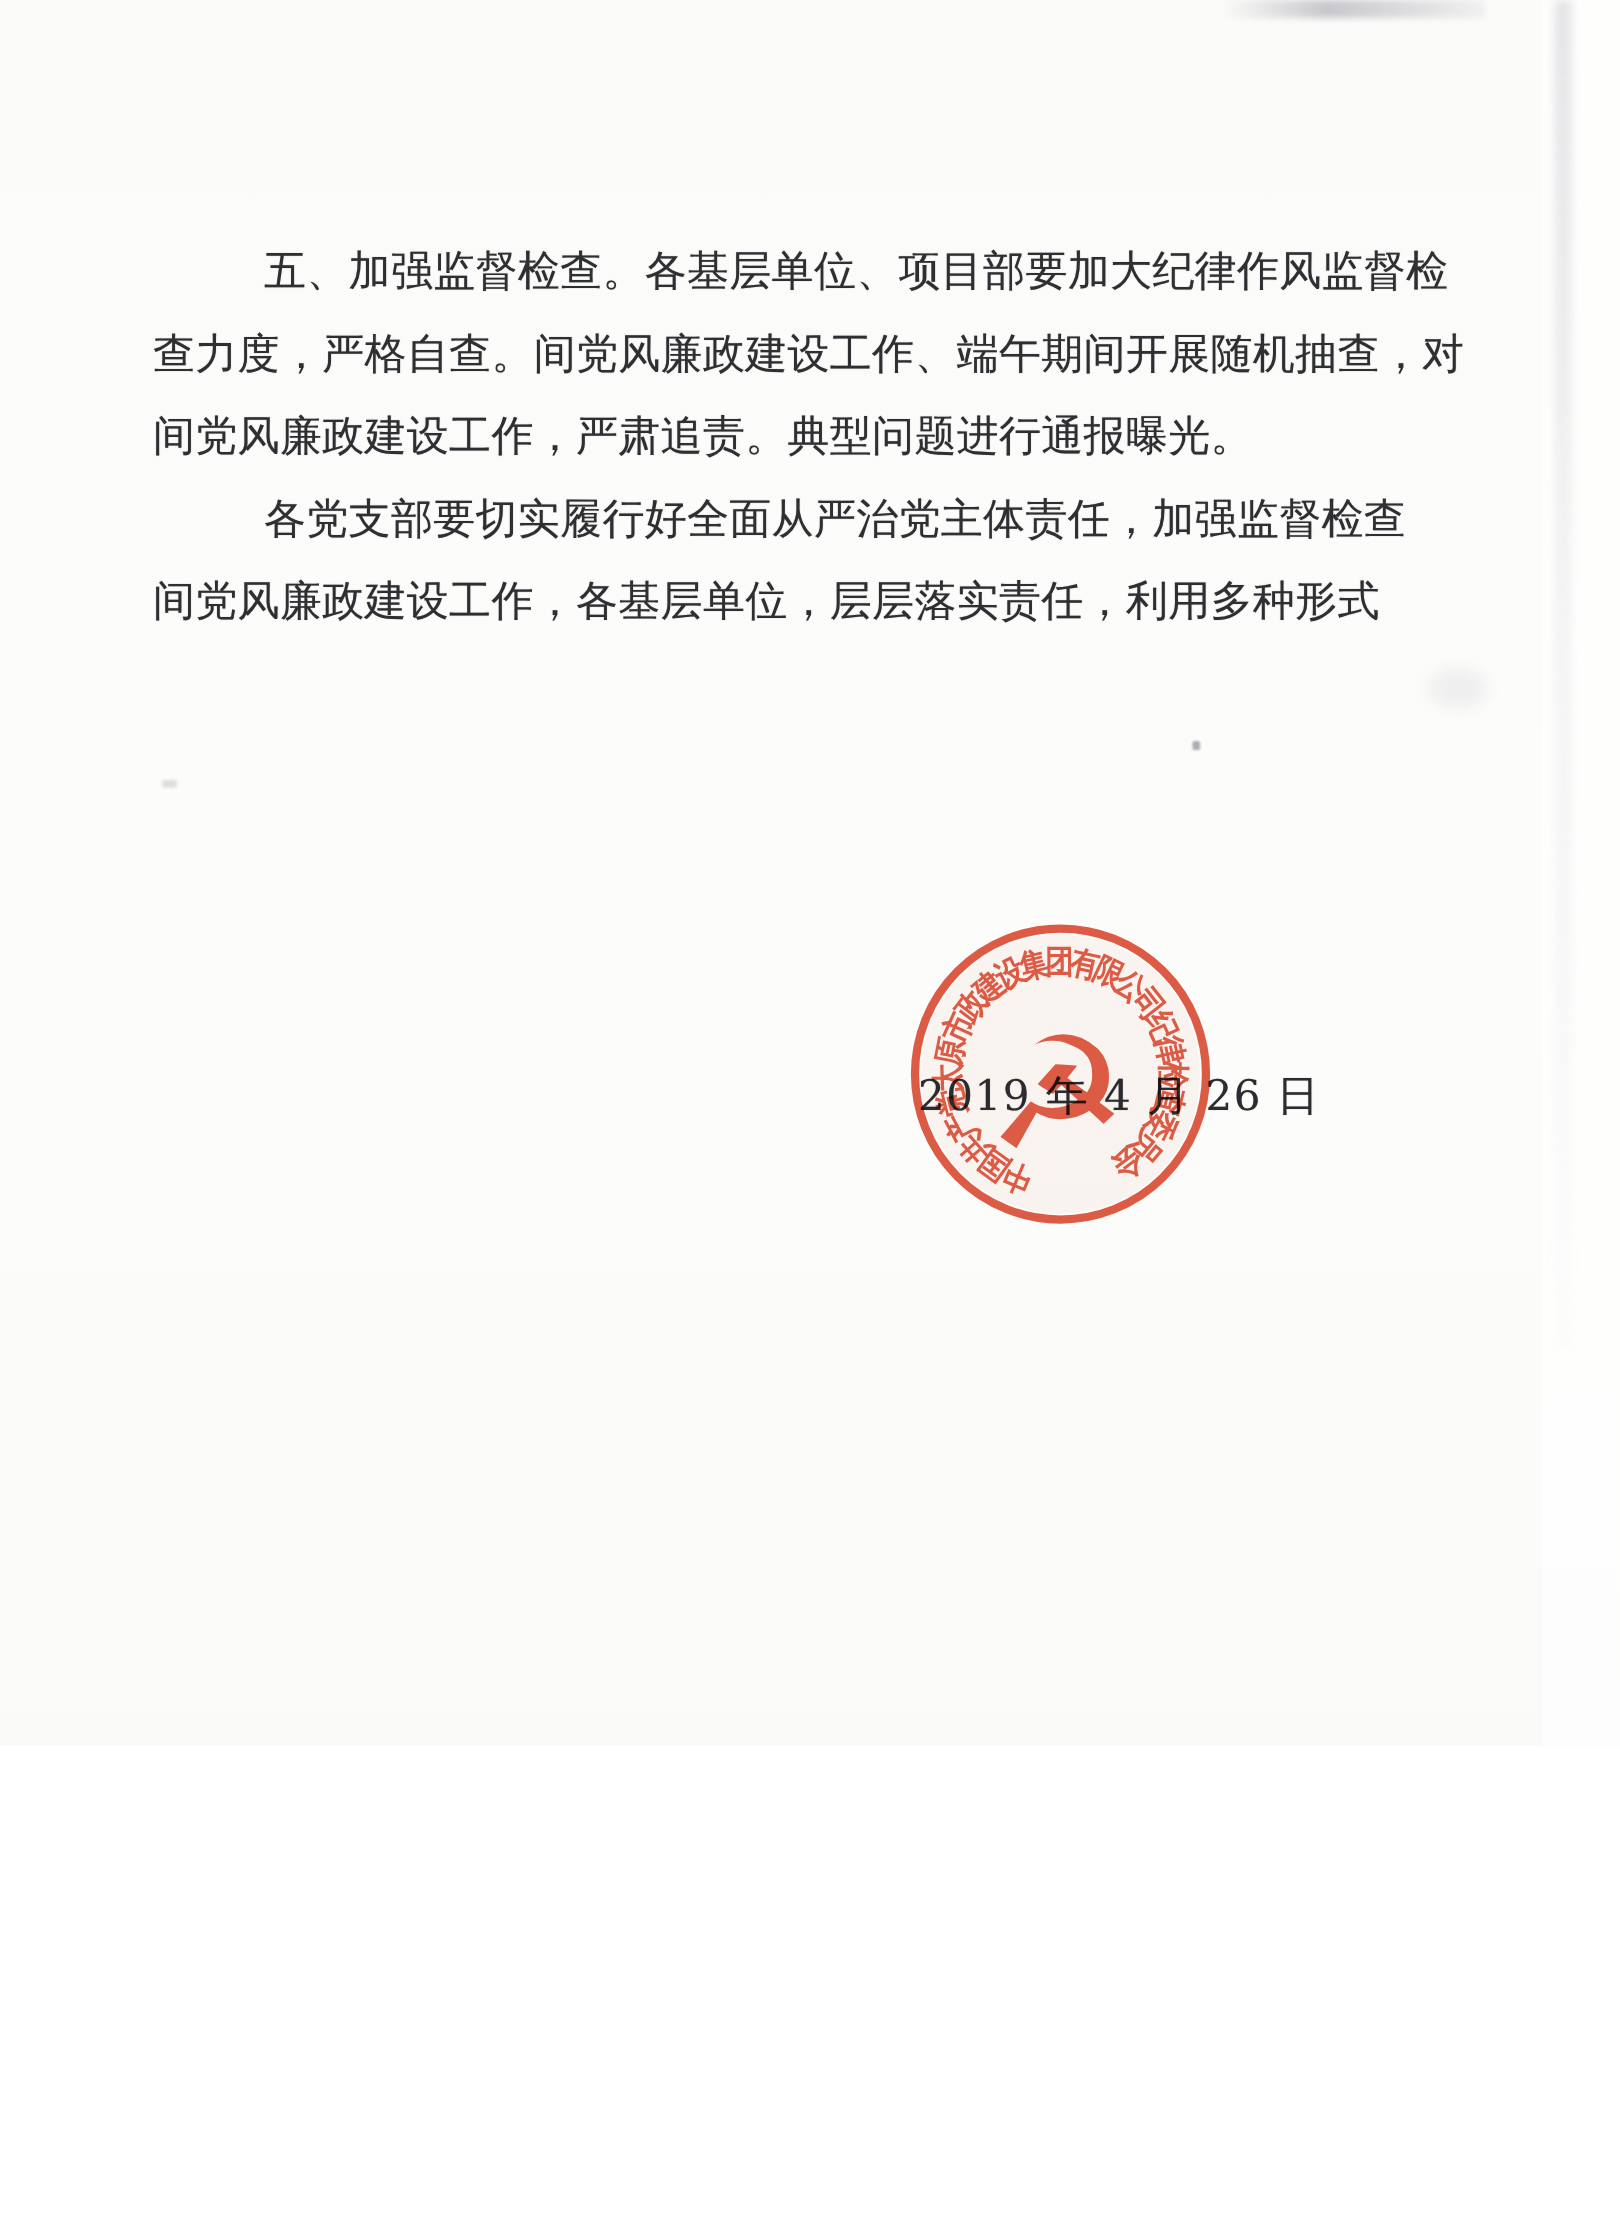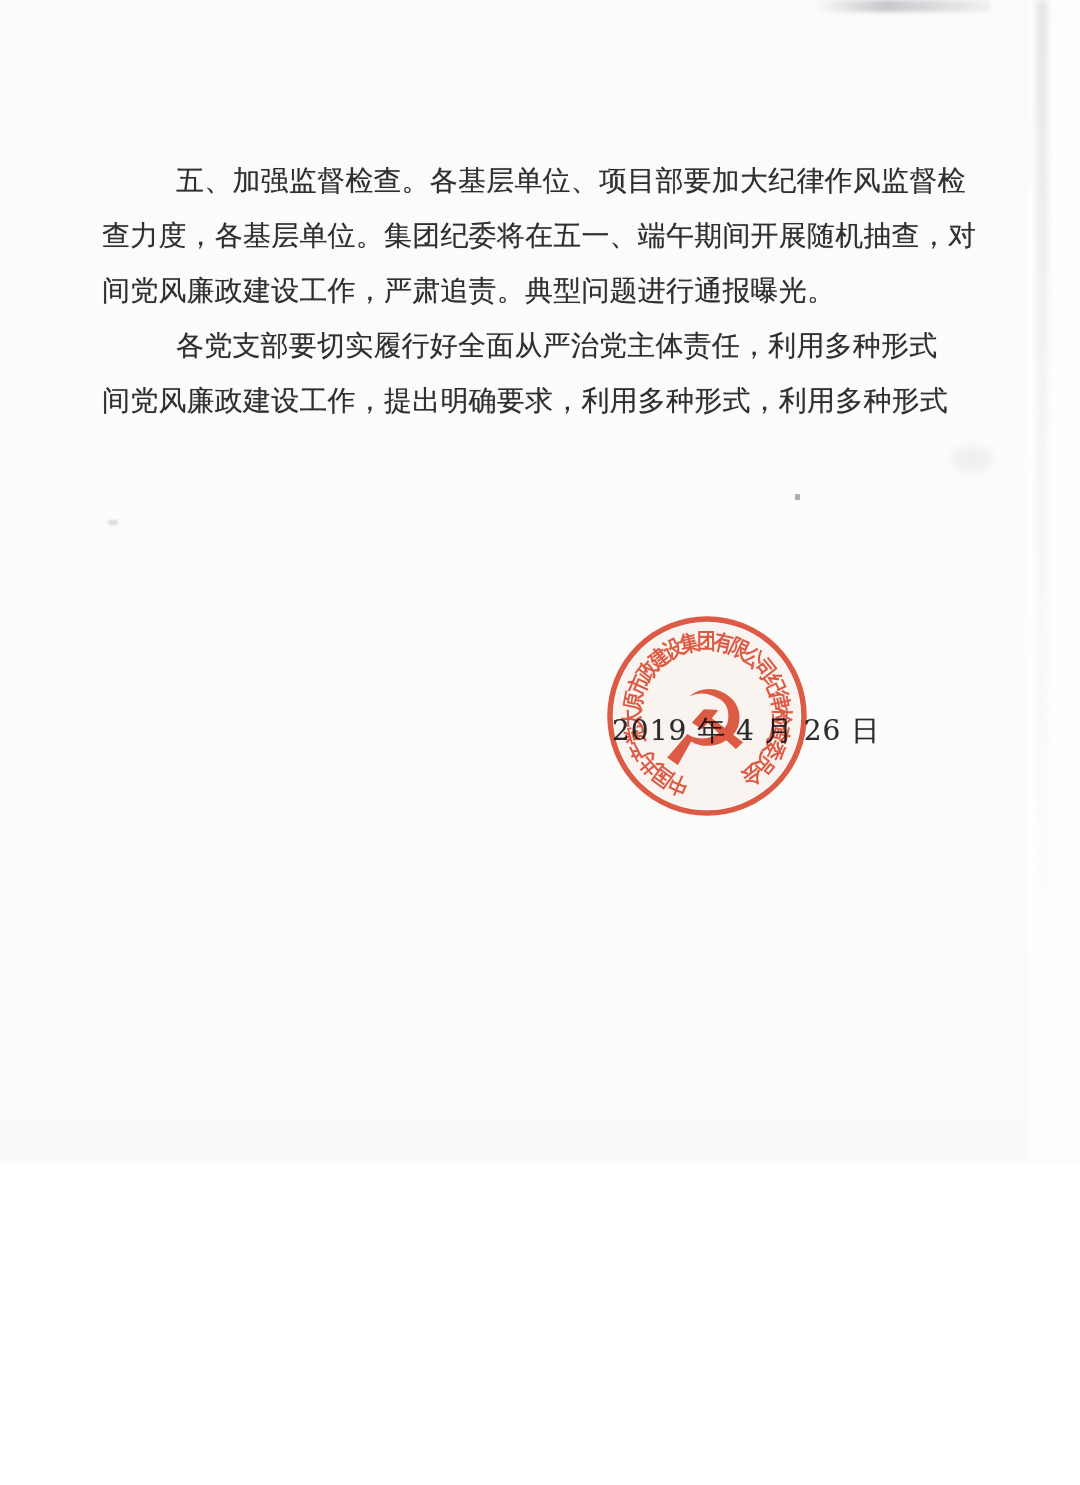--- a/index.html
+++ b/index.html
@@ -76,26 +76,26 @@
   }
 </style>
 </head>
 <body>
 
 <div class="page">
 
   <div class="doc-text">
     <div class="para">
       <div class="line indent">五、加强监督检查。各基层单位、项目部要加大纪律作风监督检</div>
-      <div class="line">查力度，各基层单位。集团纪委将在五一、端午期间开展随机抽查，对</div>
+      <div class="line">查力度，严格自查。间党风廉政建设工作、端午期间开展随机抽查，对</div>
       <div class="line">间党风廉政建设工作，严肃追责。典型问题进行通报曝光。</div>
     </div>
     <div class="para">
-      <div class="line indent">各党支部要切实履行好全面从严治党主体责任，利用多种形式</div>
-      <div class="line">间党风廉政建设工作，提出明确要求，利用多种形式，利用多种形式</div>
+      <div class="line indent">各党支部要切实履行好全面从严治党主体责任，加强监督检查</div>
+      <div class="line">间党风廉政建设工作，各基层单位，层层落实责任，利用多种形式</div>
     </div>
   </div>
 
   <div class="date">2019 年 4 月 26 日</div>
 
   <svg class="stamp" viewBox="-115 -115 230 230" xmlns="http://www.w3.org/2000/svg">
     <circle class="seal-haze" r="93" fill="rgba(221,74,50,0.05)"></circle>
     <circle class="seal-ring" id="seal-ring" r="97" stroke="#dd4a32"></circle>
     <g id="seal-arc" transform="rotate(-7)">
         <text class="seal-char" fill="#dd4a32" transform="rotate(-150) translate(0,-75) scale(0.86,1)">中</text>

